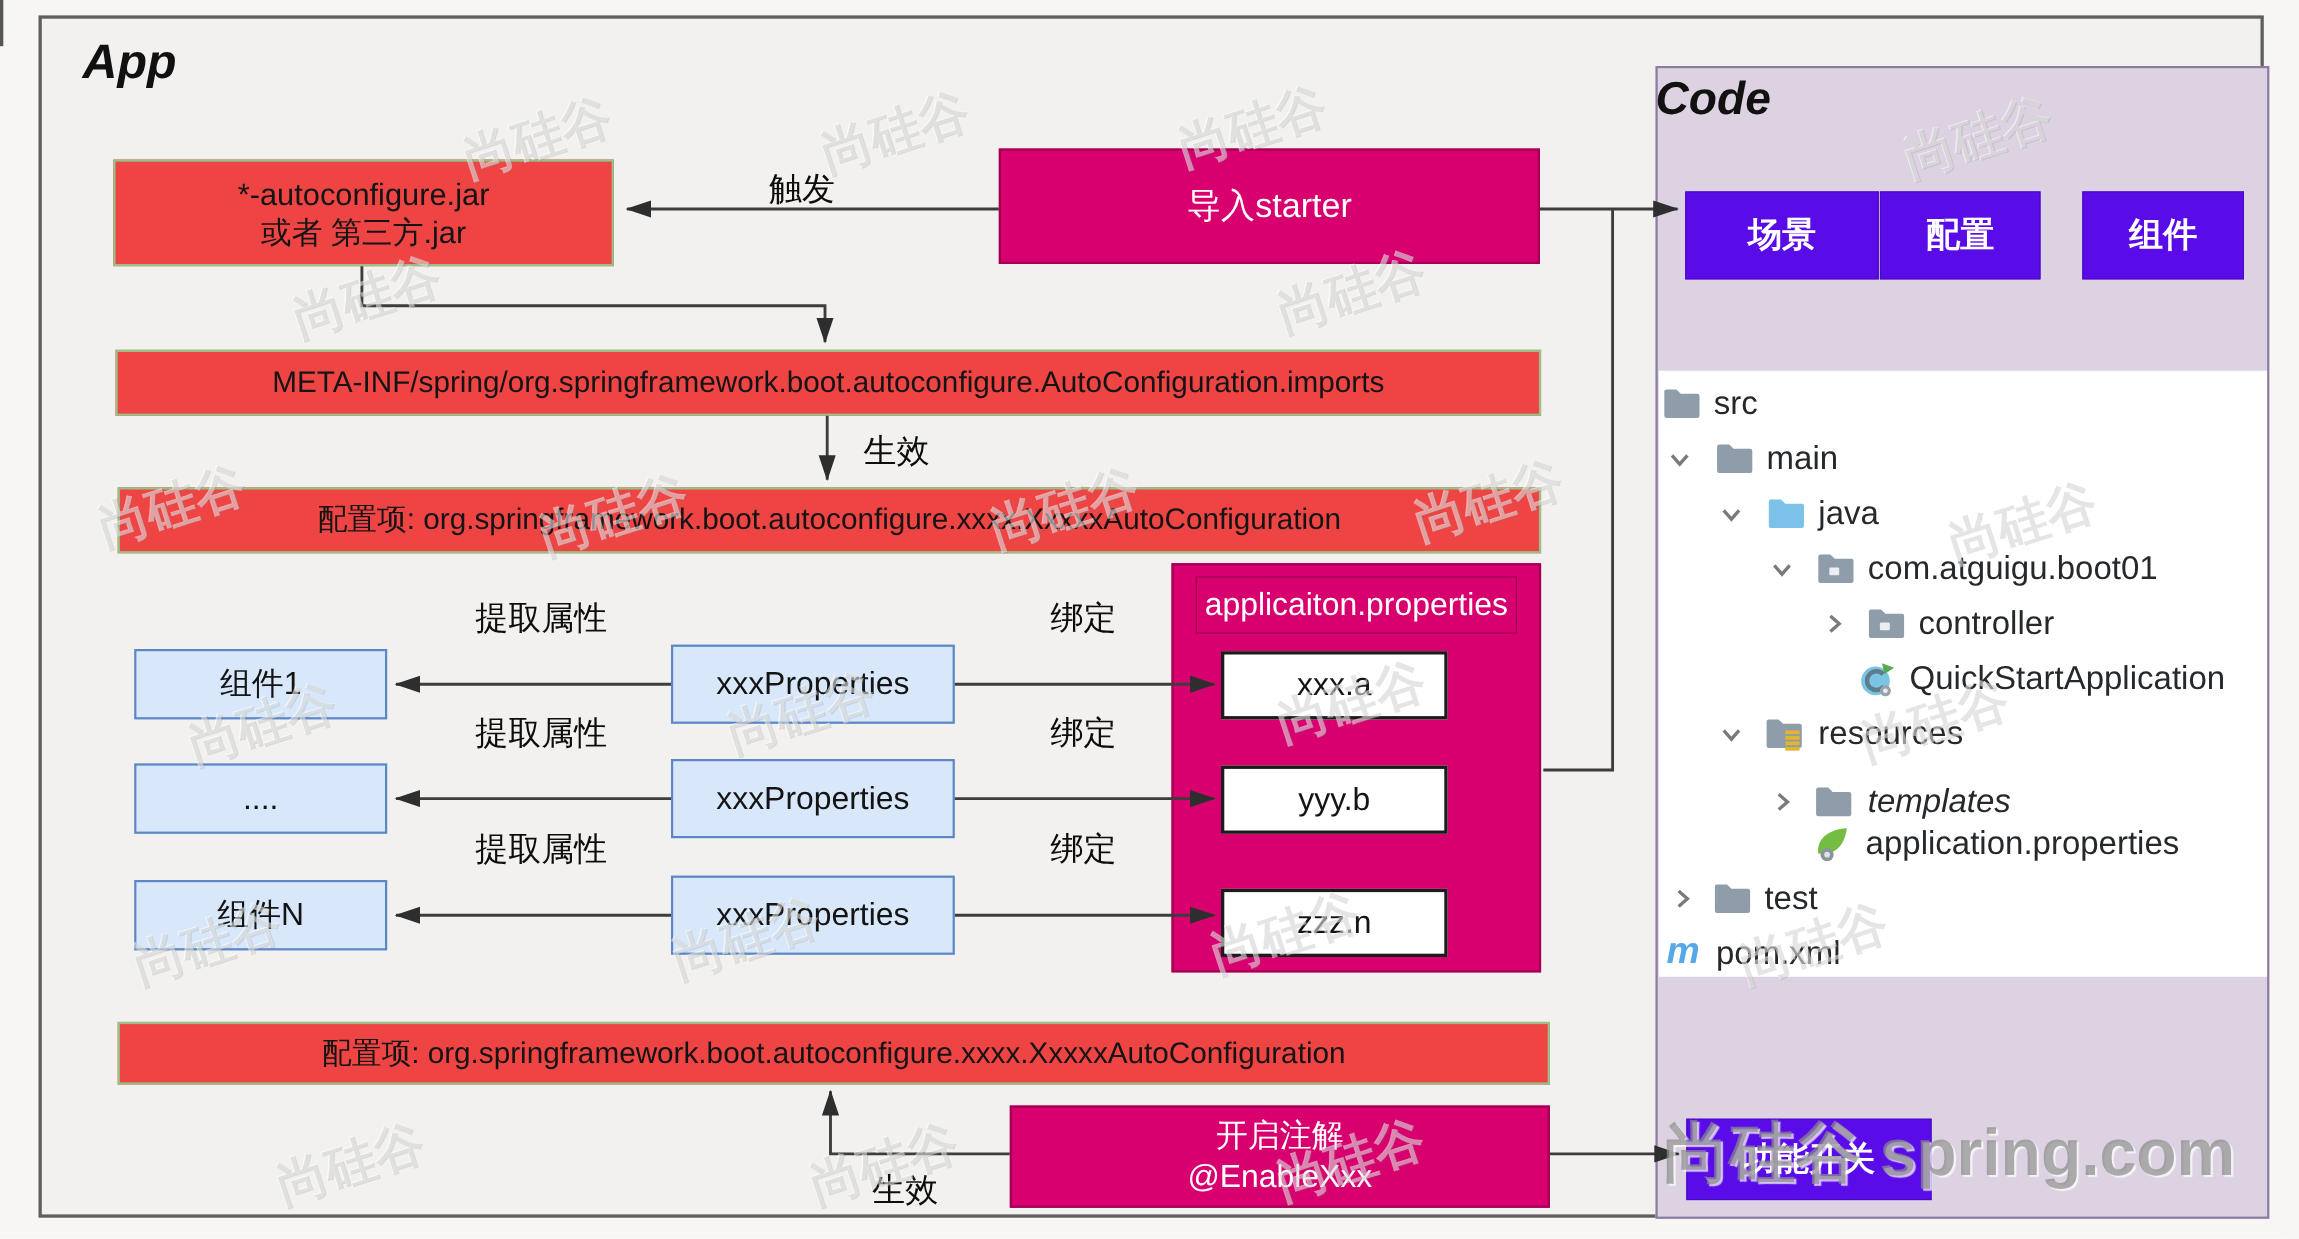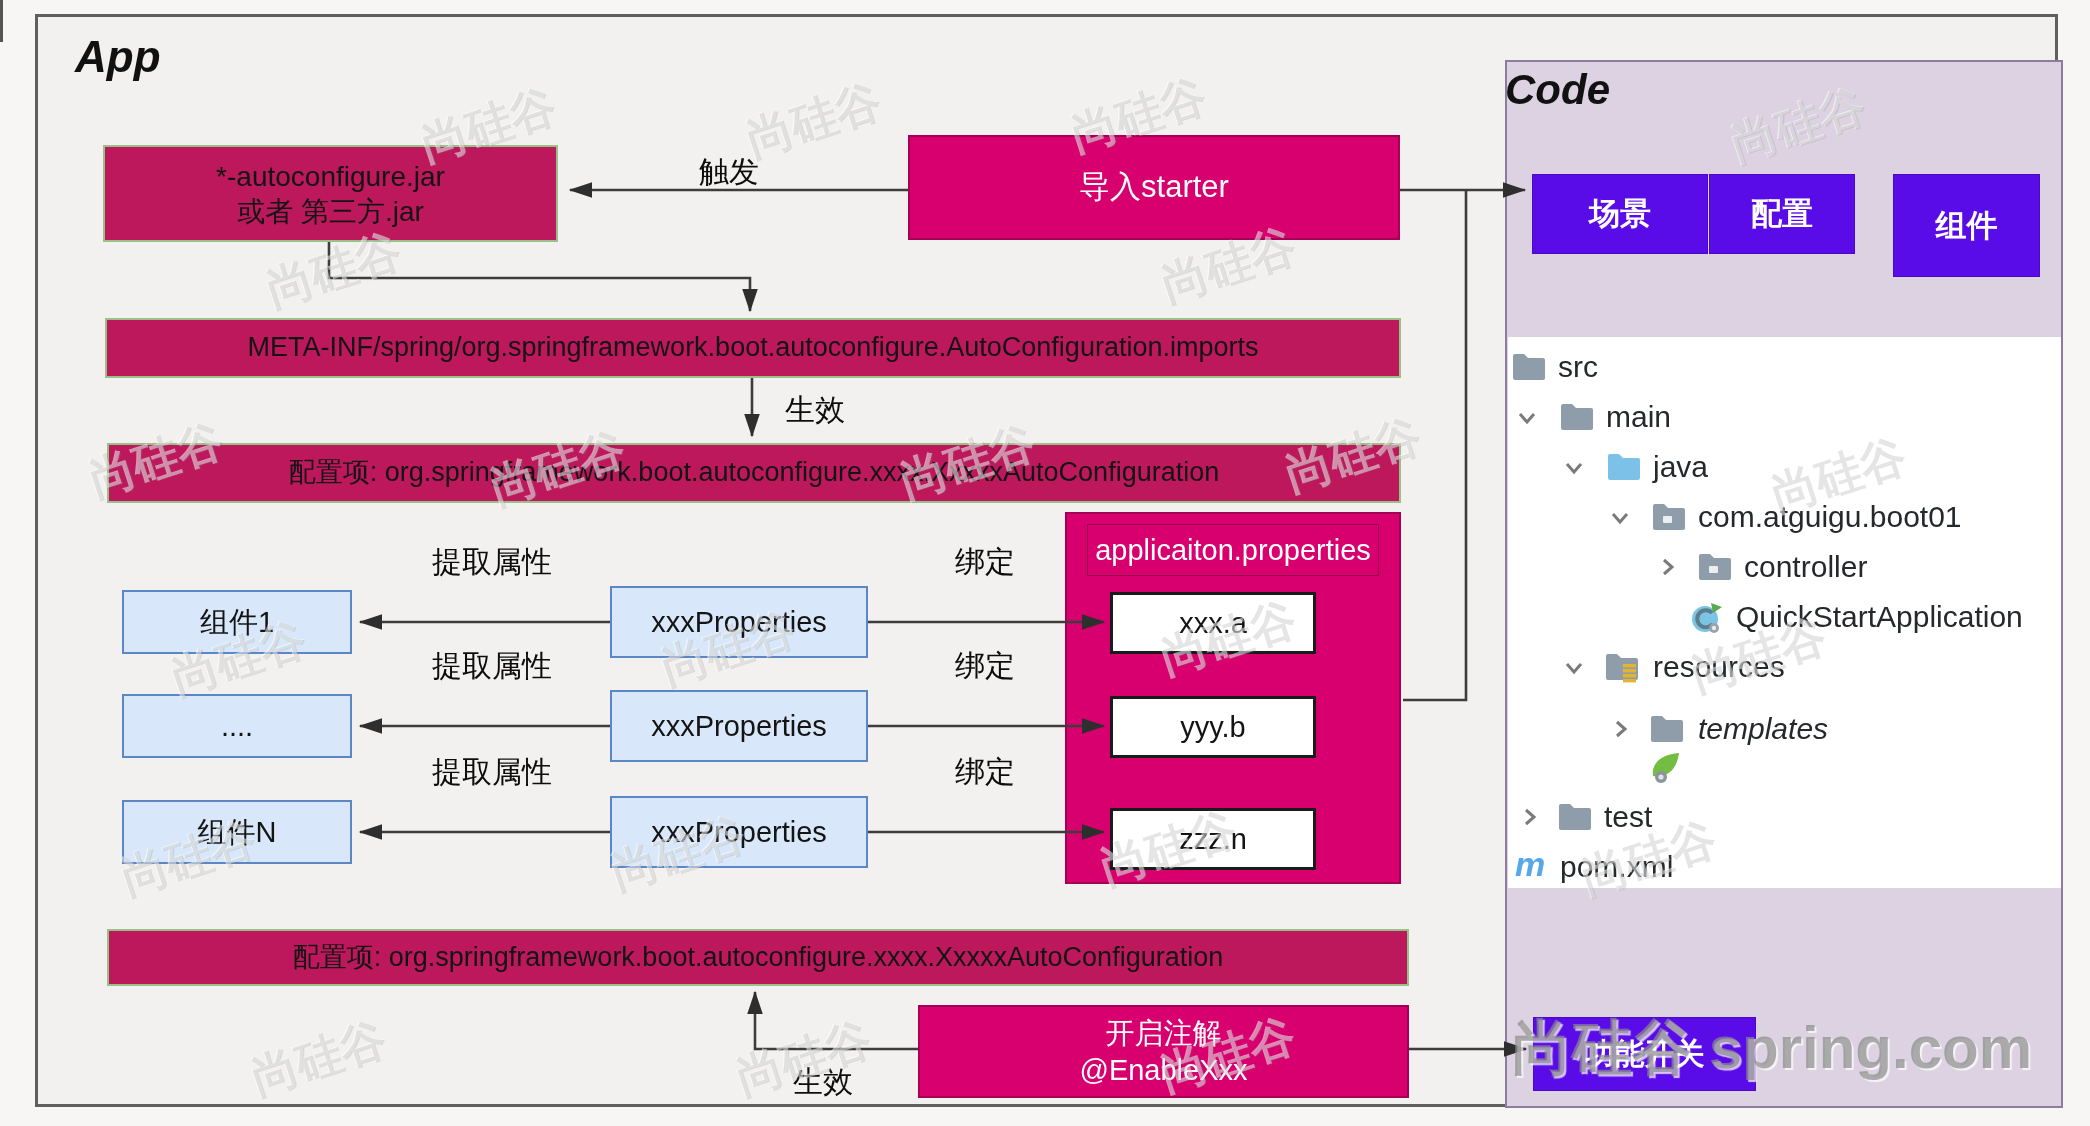--- a/index.html
+++ b/index.html
@@ -1,21 +1,21 @@
 <!DOCTYPE html>
 <html><head>
 <meta charset="utf-8">
 <style>
   html,body{margin:0;padding:0;background:#fafafa;}
   #canvas{position:relative;width:2090px;height:1126px;background:#f7f6f5;overflow:hidden;
           font-family:"Liberation Sans",sans-serif;}
   .abs{position:absolute;box-sizing:border-box;}
   .box{position:absolute;box-sizing:border-box;display:flex;flex-direction:column;
        align-items:center;justify-content:center;text-align:center;line-height:1.25;}
-  .green{background:#be185d;border:2px solid #97c186;color:#141414;font-size:27px;}
+  .green{background:#ef4444;border:2px solid #97c186;color:#141414;font-size:27px;}
   .pink{background:#d8006e;border:2px solid #a40054;color:#ffffff;}
   .blue{background:#d8e8fa;border:2px solid #5b87c5;color:#141414;font-size:29px;}
   .whitekey{background:#ffffff;border:3px solid #1b1b1b;color:#141414;font-size:29px;}
   .lbl{position:absolute;font-size:30px;color:#0d0d0d;transform:translateX(-50%);white-space:nowrap;}
   .ptitle{font-size:44px;font-weight:bold;font-style:italic;color:#111;}
   .pbtn{position:absolute;background:#5a0ce8;border:1px solid #4a09c4;color:#fff;
         font-weight:bold;font-size:31px;display:flex;align-items:center;justify-content:center;
         box-sizing:border-box;}
   .trow{position:absolute;left:1508px;width:554px;height:50px;}
   .tlabel{position:absolute;top:50%;transform:translateY(-50%);font-size:30px;color:#26292c;
@@ -117,21 +117,21 @@
 
   <div class="abs" style="left:1505px;top:60px;width:558px;height:1048px;background:#dcd2e2;border:2px solid #8d7ba2;"></div>
   <div class="abs ptitle" style="left:1505px;top:66px;width:456px;text-align:left;font-size:42px;">Code</div>
 
   <div class="pbtn" style="left:1532px;top:174px;width:176px;height:80px;">
     <span>场景</span>
   </div>
   <div class="pbtn" style="left:1709px;top:174px;width:146px;height:80px;">
     <span>配置</span>
   </div>
-  <div class="pbtn" style="left:1893px;top:174px;width:147px;height:103px;">
+  <div class="pbtn" style="left:1893px;top:174px;width:147px;height:80px;">
     <span>组件</span>
   </div>
 
   <div class="abs" style="left:1508px;top:337px;width:553px;height:551px;background:#ffffff;"></div>
 
   <div class="trow" style="top:342px;">
     <span class="ticon" style="left:4px;">
       <svg width="34" height="30" viewBox="0 0 34 30">
           <path d="M1 5a2 2 0 0 1 2-2h9l4 4h15a2 2 0 0 1 2 2v18a2 2 0 0 1-2 2H3a2 2 0 0 1-2-2z" fill="#8e9da9"></path>
         </svg></span>
@@ -230,20 +230,21 @@
     <span class="tlabel" style="left:190px;">templates</span>
   </div>
 
   <div class="trow" style="top:742px;">
     <span class="ticon" style="left:140px;">
       <svg width="34" height="34" viewBox="0 0 34 34">
         <path d="M5 25C3 13 13 3 31 2 29 16 22 27 5 25Z" fill="#73bd43"></path>
         <circle cx="13" cy="26" r="6" fill="#8a949b"></circle>
           <circle cx="13" cy="26" r="2.6" fill="#dfe3e6"></circle>
       </svg></span>
+    <span class="tlabel" style="left:188px;">application.properties</span>
   </div>
 
   <div class="trow" style="top:792px;padding-left:40px;">
     <span class="tchev" style="left:9px;">
       <svg width="24" height="24" viewBox="0 0 24 24">
           <polyline points="9,5 17,12 9,19" fill="none" stroke="#7a7a7a" stroke-width="3"></polyline>
         </svg></span>
     <span class="ticon" style="left:50px;">
       <svg width="34" height="30" viewBox="0 0 34 30">
           <path d="M1 5a2 2 0 0 1 2-2h9l4 4h15a2 2 0 0 1 2 2v18a2 2 0 0 1-2 2H3a2 2 0 0 1-2-2z" fill="#8e9da9"></path>

